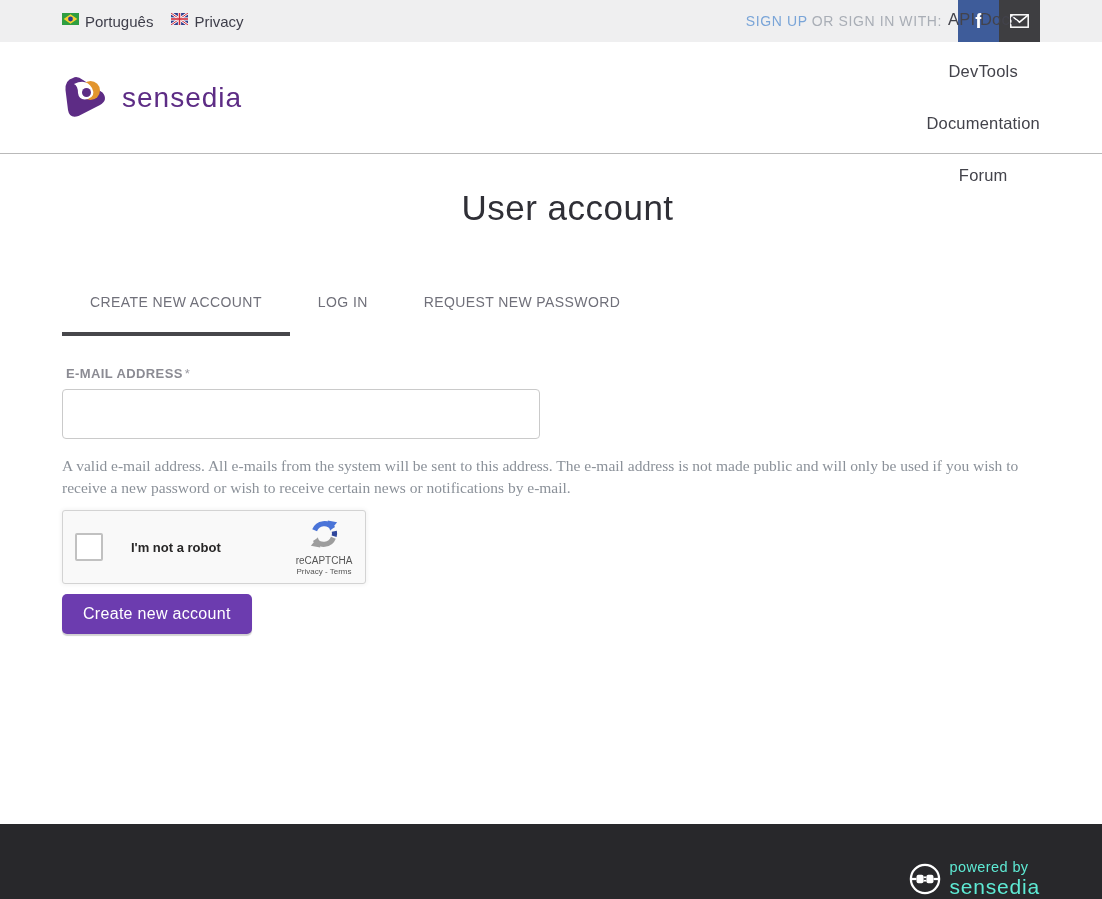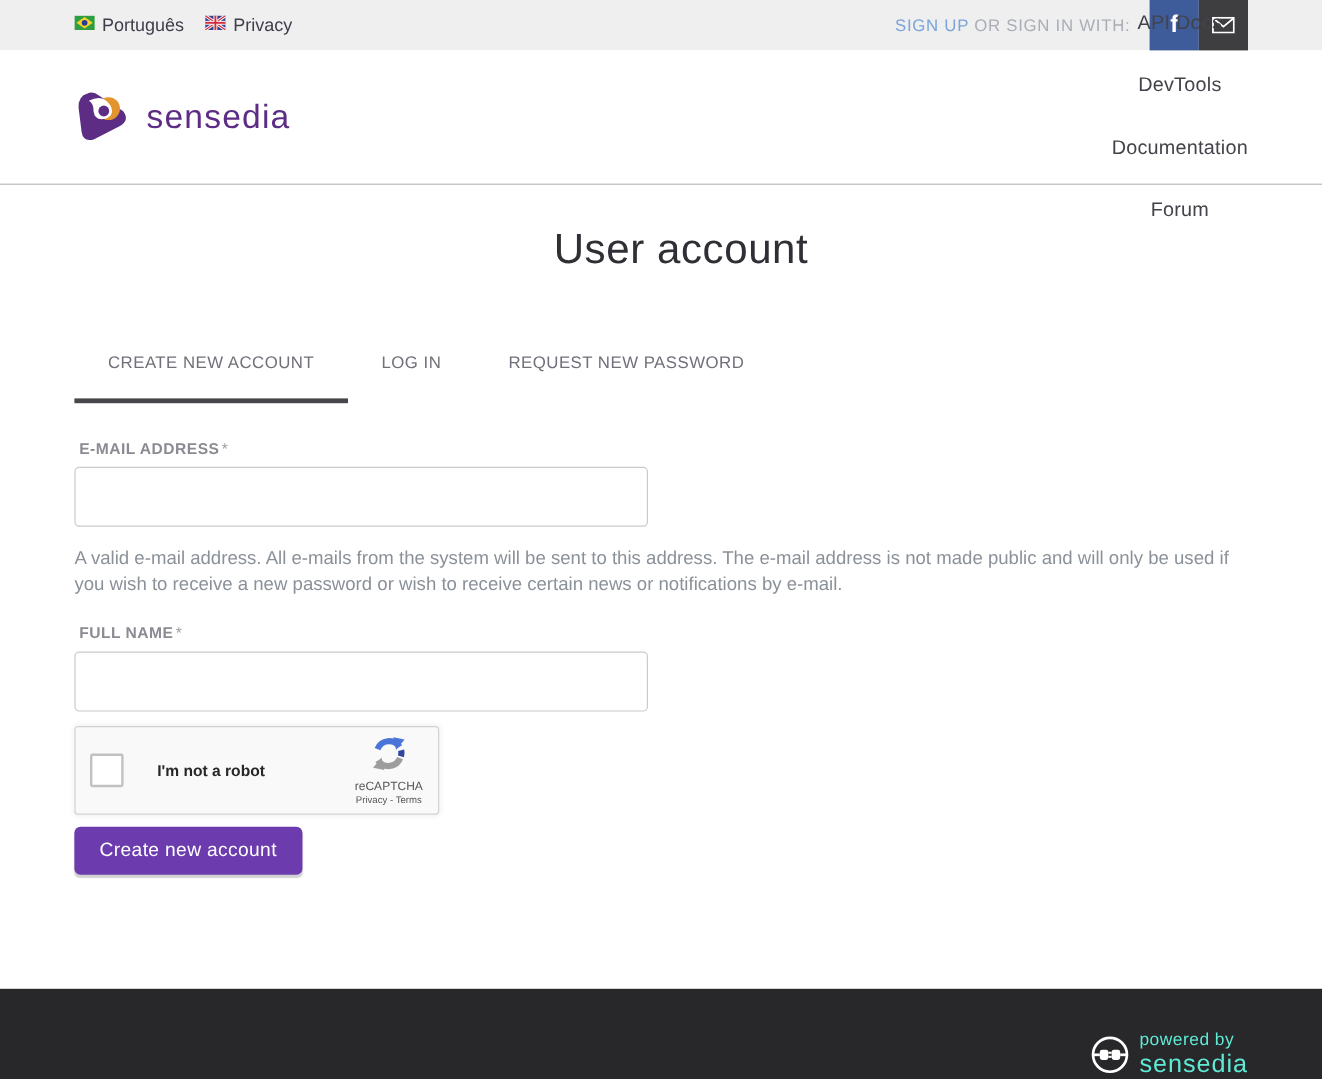--- a/index.html
+++ b/index.html
@@ -36,21 +36,21 @@
   .main { min-height: 636px; background: #fff; padding-bottom: 40px; }
   .page-title { text-align: center; font-size: 35px; font-weight: 300; color: #2f2f36; letter-spacing: 0.5px; margin-top: 34px; padding-left: 33px; }
   .tabs { display: flex; margin-top: 66px; }
   .tab { padding: 0 28px 22px 28px; font-size: 14px; letter-spacing: 0.4px; color: #70707a; text-decoration: none; cursor: pointer; border-bottom: 4px solid transparent; white-space: nowrap; }
   .tab.active { border-bottom-color: #47474b; }
 
   .form { margin-top: 30px; }
   .field-label { display: block; margin-left: 4px; font-size: 13px; font-weight: bold; color: #8b8b93; letter-spacing: 0.4px; }
   .req-mark { color: #9b9ba3; font-weight: normal; margin-left: 2px; }
   .text-input { display: block; width: 478px; height: 50px; margin-top: 8px; border: 1px solid #cacaca; border-radius: 4px; background: #fff; font-size: 16px; padding: 0 12px; color: #333; outline: none; }
-  .help-text { margin-top: 16px; font-size: 15.5px; line-height: 21.5px; color: #8b9199; max-width: 978px; }
+  .help-text { margin-top: 16px; font-size: 15.5px; line-height: 21.5px; color: #8b9199; max-width: 978px; font-family: Liberation Serif, serif; }
   .field-block { margin-top: 22px; }
 
   
   .recaptcha { margin-top: 12px; width: 304px; height: 74px; background: #f9f9f9; border: 1px solid #d3d3d3; border-radius: 3px; display: flex; align-items: center; box-shadow: 0 0 4px 1px rgba(0,0,0,0.05); }
   .rc-checkbox { width: 28px; height: 28px; margin-left: 12px; background: #fff; border: 2px solid #c1c1c1; border-radius: 2px; cursor: pointer; flex: 0 0 auto; }
   .rc-label { margin-left: 28px; font-size: 13px; color: #282727; flex: 1 1 auto; font-weight: bold; }
   .rc-brand { width: 74px; text-align: center; margin-right: 4px; flex: 0 0 auto; }
   .rc-brand-name { font-size: 10px; color: #555; margin-top: 2px; }
   .rc-links { font-size: 8px; color: #555; margin-top: 1px; }
   .rc-links a { color: #555; text-decoration: none; cursor: pointer; }
@@ -142,24 +142,20 @@
       <a class="tab active">CREATE NEW ACCOUNT</a>
       <a class="tab">LOG IN</a>
       <a class="tab">REQUEST NEW PASSWORD</a>
     </div>
 
     <form class="form">
       <label class="field-label"><span>E-MAIL ADDRESS</span><span class="req-mark">*</span></label>
       <input class="text-input" type="text" aria-label="E-MAIL ADDRESS" style="">
       <p class="help-text">A valid e-mail address. All e-mails from the system will be sent to this address. The e-mail address is not made public and will only be used if you wish to receive a new password or wish to receive certain news or notifications by e-mail.</p>
 
-      <div class="field-block">
-        <label class="field-label"><span>FULL NAME</span><span class="req-mark">*</span></label>
-        <input class="text-input" type="text" aria-label="FULL NAME" style="">
-      </div>
 
       <div class="recaptcha">
         <div class="rc-checkbox"></div>
         <div class="rc-label">I'm not a robot</div>
         <div class="rc-brand">
           <span style="line-height:0;">
             <svg width="30" height="30" viewBox="0 0 32 32">
               <path d="M6 12 A11 11 0 0 1 25.5 10" fill="none" stroke="#4a74d8" stroke-width="5.5"></path>
               <polygon points="20,1.5 30,3.5 22.5,12.5" fill="#4a74d8"></polygon>
               <path d="M26 20 A11 11 0 0 1 6.5 22" fill="none" stroke="#9d9d9d" stroke-width="5.5"></path>

